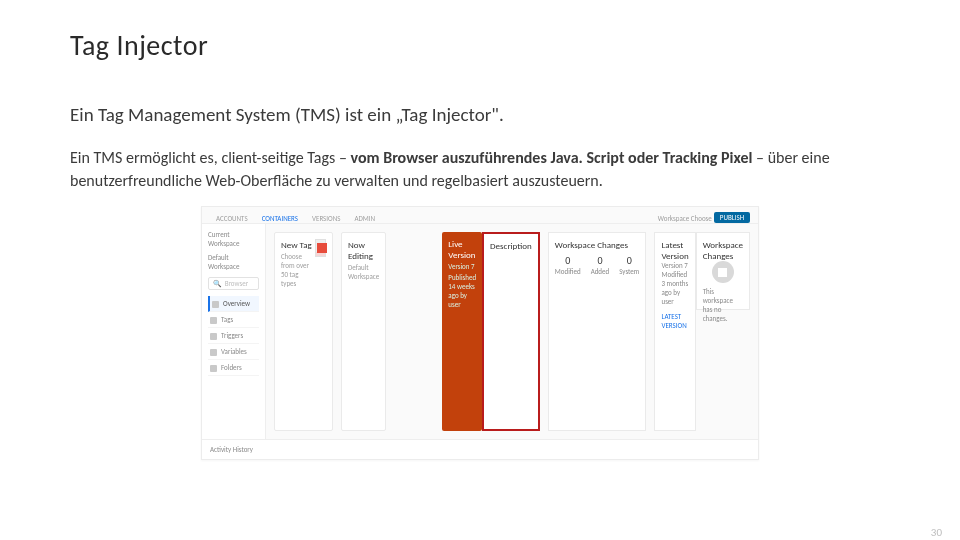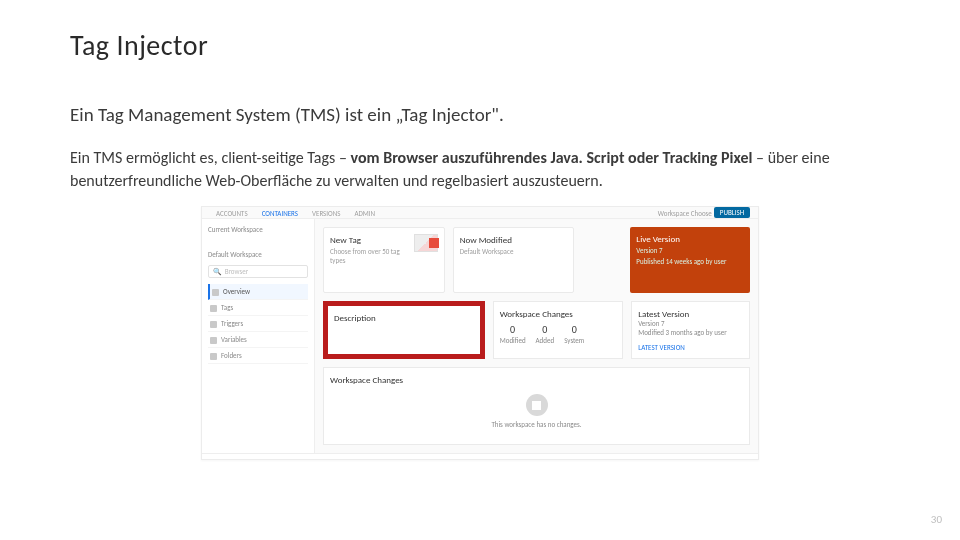--- a/index.html
+++ b/index.html
@@ -35,21 +35,21 @@
     font-size: 16px;
     line-height: 1.45;
     margin: 0 0 14px 0;
   }
   .body .bold {
     font-weight: 700;
   }
   .page-num {
     position: absolute;
     right: 18px;
-    bottom: 14px;
+    bottom: 1px;
     font-size: 11px;
     color: #bdbdbd;
   }
 
   
   .screenshot {
     width: 556px;
     height: 252px;
     margin: 0 auto;
     background: #fafafa;
@@ -80,21 +80,21 @@
     padding: 1px 6px;
     border-radius: 2px;
   }
   .ss-body { display: flex; flex: 1; }
   .ss-sidebar {
     width: 100px;
     border-right: 1px solid #eee;
     background: #fff;
     padding: 6px 6px;
   }
-  .ss-side-title { margin-bottom: 16px; }
+  .ss-side-title { margin-bottom: 5px; }
   .ss-side-sub  { margin-bottom: 6px; }
   .ss-search {
     border: 1px solid #e2e2e2;
     border-radius: 2px;
     padding: 1px 4px;
     margin-bottom: 6px;
     color: #bdbdbd;
     display: flex;
     align-items: center;
     gap: 3px;
@@ -111,21 +111,21 @@
     border-left: 2px solid #1a73e8;
     background: #f1f7ff;
     color: #555;
   }
   .ss-ico {
     width: 7px; height: 7px;
     background: #c9c9c9;
     border-radius: 1px;
     flex: 0 0 auto;
   }
-  .ss-main { flex: 1; padding: 8px; display: flex; flex-direction: column; gap: 8px; }
+  .ss-main { flex: 1; padding: 8px; display: flex; flex-direction: row; }
   .ss-row1 { display: flex; gap: 8px; }
   .card {
     flex: 1;
     background: #fff;
     border: 1px solid #eaeaea;
     border-radius: 2px;
     padding: 6px;
     min-height: 52px;
   }
   .card-green {
@@ -153,21 +153,21 @@
     content: "";
     position: absolute;
     right: -2px; top: 3px;
     width: 10px; height: 10px;
     background: #e74c3c;
   }
   .ss-row2 { display: flex; gap: 8px; }
   .desc-card {
     flex: 1.2;
     background: #fff;
-    border: 5px solid #b91c1c;
+    border: 2px solid #b91c1c;
     padding: 6px;
   }
   .chg-card {
     flex: 1;
     background: #fff;
     border: 1px solid #eaeaea;
     padding: 6px;
   }
   .chg-nums { display: flex; gap: 10px; margin-top: 4px; }
   .chg-nums .n { text-align: center; }
@@ -277,21 +277,21 @@
           <div class="card">
             <div class="card-head">
               <div>
                 <div class="card-title">New Tag</div>
                 <div class="card-sub">Choose from over 50 tag types</div>
               </div>
               <div class="tag-icon"></div>
             </div>
           </div>
           <div class="card">
-            <div class="card-title">Now Modified</div>
+            <div class="card-title">Now Editing</div>
             <div class="card-sub">Default Workspace</div>
           </div>
           <div class="card card-green">
             <div class="card-title">Live Version</div>
             <div class="card-sub">Version 7</div>
             <div class="card-sub">Published 14 weeks ago by user</div>
           </div>
         </div>
 
         <div class="ss-row2">

